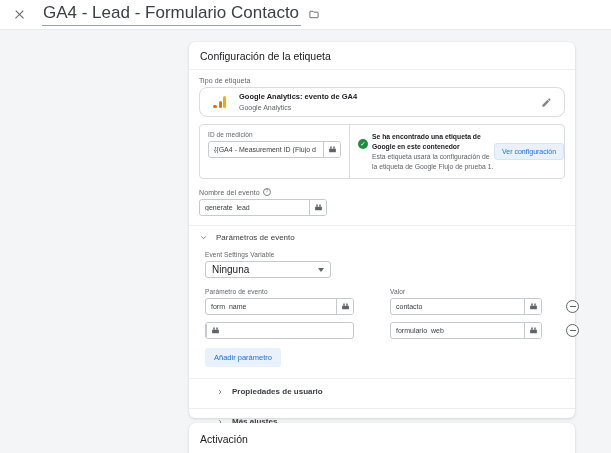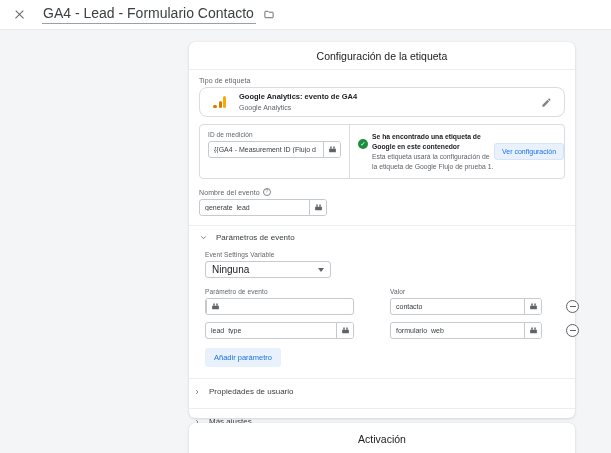--- a/index.html
+++ b/index.html
@@ -21,36 +21,35 @@
   .close-btn {
     width:14px; height:14px; margin-left:13px; position:relative; cursor:pointer;
   }
   .close-btn::before, .close-btn::after {
     content:""; position:absolute; left:1px; top:6px; width:11px; height:1.4px;
     background:#5f6368;
   }
   .close-btn::before { transform:rotate(45deg); }
   .close-btn::after  { transform:rotate(-45deg); }
   .doc-title {
-    margin-left:15px; font-size:14px; color:#3c4043;
+    margin-left:15px; font-size:17px; color:#3c4043;
     border-bottom:1px solid #9aa0a6; padding:0 2px 2px 1px;
   }
   .folder-btn { margin-left:7px; display:flex; align-items:center; cursor:pointer; }
 
   
   .panel {
     position:absolute; left:189px; width:386px; background:#fff;
     border-radius:6px; box-shadow:0 1px 3px rgba(60,64,67,.16), 0 0 1px rgba(60,64,67,.12);
   }
   .panel-config { top:42px; height:376px; }
   .panel-trigger { top:423px; height:46px; }
   .panel-header {
     padding:8px 11px 7px; font-size:10.5px; color:#202124;
     border-bottom:1px solid #eceef0;
-    text-align:center;
   }
   .panel-trigger .panel-header { border-bottom:none; padding-top:10px; }
   .p-body { padding:7px 10px 0; }
 
   .microlabel { font-size:7px; color:#5f6368; letter-spacing:.1px; }
 
   
   .tagtype-card {
     margin-top:3px; border:1px solid #dadce0; border-radius:8px;
     height:30px; display:flex; align-items:center; padding:0 9px;
@@ -139,21 +138,21 @@
   .iw-param { width:149px; flex:none; margin-right:36px; }
   .iw-value { width:152px; flex:none; margin-right:24px; }
   .remove-btn {
     width:13px; height:13px; border:1px solid #5f6368; border-radius:50%;
     background:#fff; display:flex; align-items:center; justify-content:center; cursor:pointer;
     flex:none; padding:0;
   }
   .remove-btn::after { content:""; width:6px; height:1.2px; background:#5f6368; display:block; }
   .add-param-btn { margin:9px 0 2px; background:#e9f1fd; border:none; font-size:7.5px; padding:5px 9px; }
 
-  .collapsed-row { border-top:1px solid #eceef0; margin:4px -10px; padding:0 4px; }
+  .collapsed-row { border-top:1px solid #eceef0; margin:4px -10px; padding:0 27px;font-weight:bold; }
   .collapsed-row .section-header { padding:8px 0; }
   .collapsed-first { margin-top:9px; }
 </style>
 </head>
 <body>
 
 <div class="stage">
 
   <div class="topbar">
     <div class="close-btn"></div>
@@ -246,40 +245,40 @@
         </div>
 
         <div class="param-table">
           <div class="param-headers">
             <span class="microlabel h-param" style="font-size:6.5px">Parámetro de evento</span>
             <span class="microlabel" style="font-size:6.5px">Valor</span>
           </div>
 
           <div class="param-row">
             <div class="input-wrap iw-param">
+              <input type="text" value="form_name" style="">
               <span class="var-btn">
                 <svg width="9" height="9" viewBox="0 0 24 24" fill="#5f6368">
                     <path d="M3 10h18v9H3zM6 4h4v5H6zM14 4h4v5h-4z"></path>
                   </svg>
               </span>
             </div>
             <div class="input-wrap iw-value">
               <input type="text" value="contacto" style="">
               <span class="var-btn">
                 <svg width="9" height="9" viewBox="0 0 24 24" fill="#5f6368">
                     <path d="M3 10h18v9H3zM6 4h4v5H6zM14 4h4v5h-4z"></path>
                   </svg>
               </span>
             </div>
             <button class="remove-btn"></button>
           </div>
 
           <div class="param-row">
             <div class="input-wrap iw-param">
-              <input type="text" value="lead_type" style="">
               <span class="var-btn">
                 <svg width="9" height="9" viewBox="0 0 24 24" fill="#5f6368">
                     <path d="M3 10h18v9H3zM6 4h4v5H6zM14 4h4v5h-4z"></path>
                   </svg>
               </span>
             </div>
             <div class="input-wrap iw-value">
               <input type="text" value="formulario_web" style="">
               <span class="var-btn">
                 <svg width="9" height="9" viewBox="0 0 24 24" fill="#5f6368">

